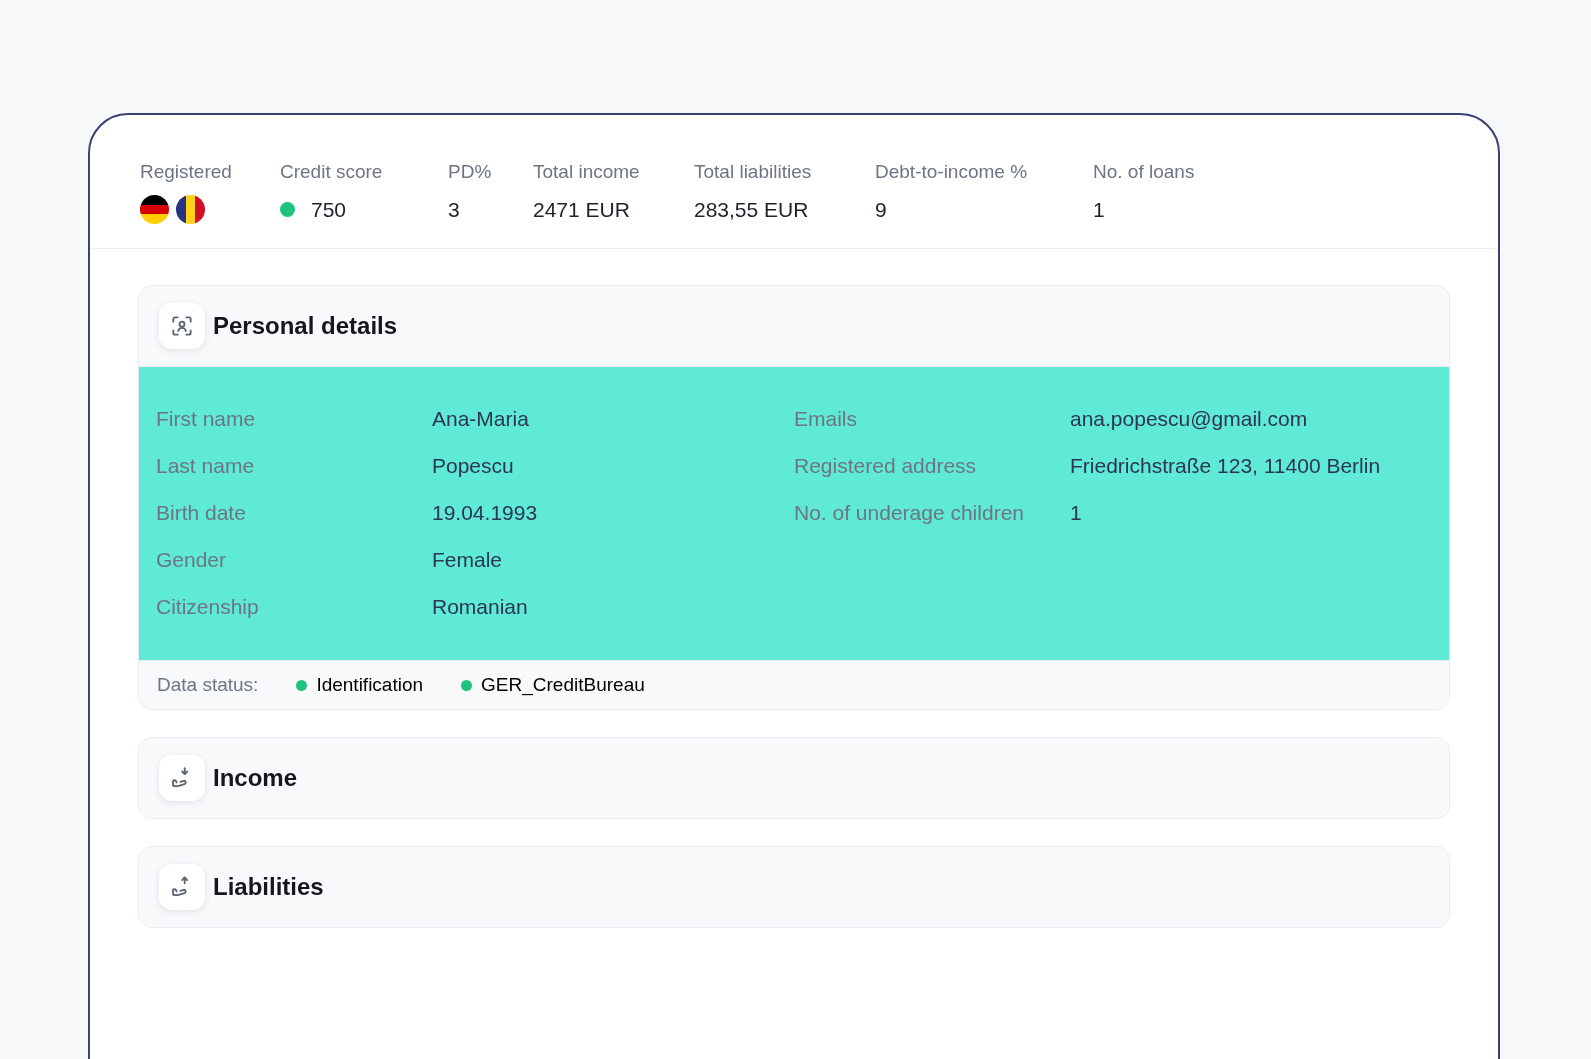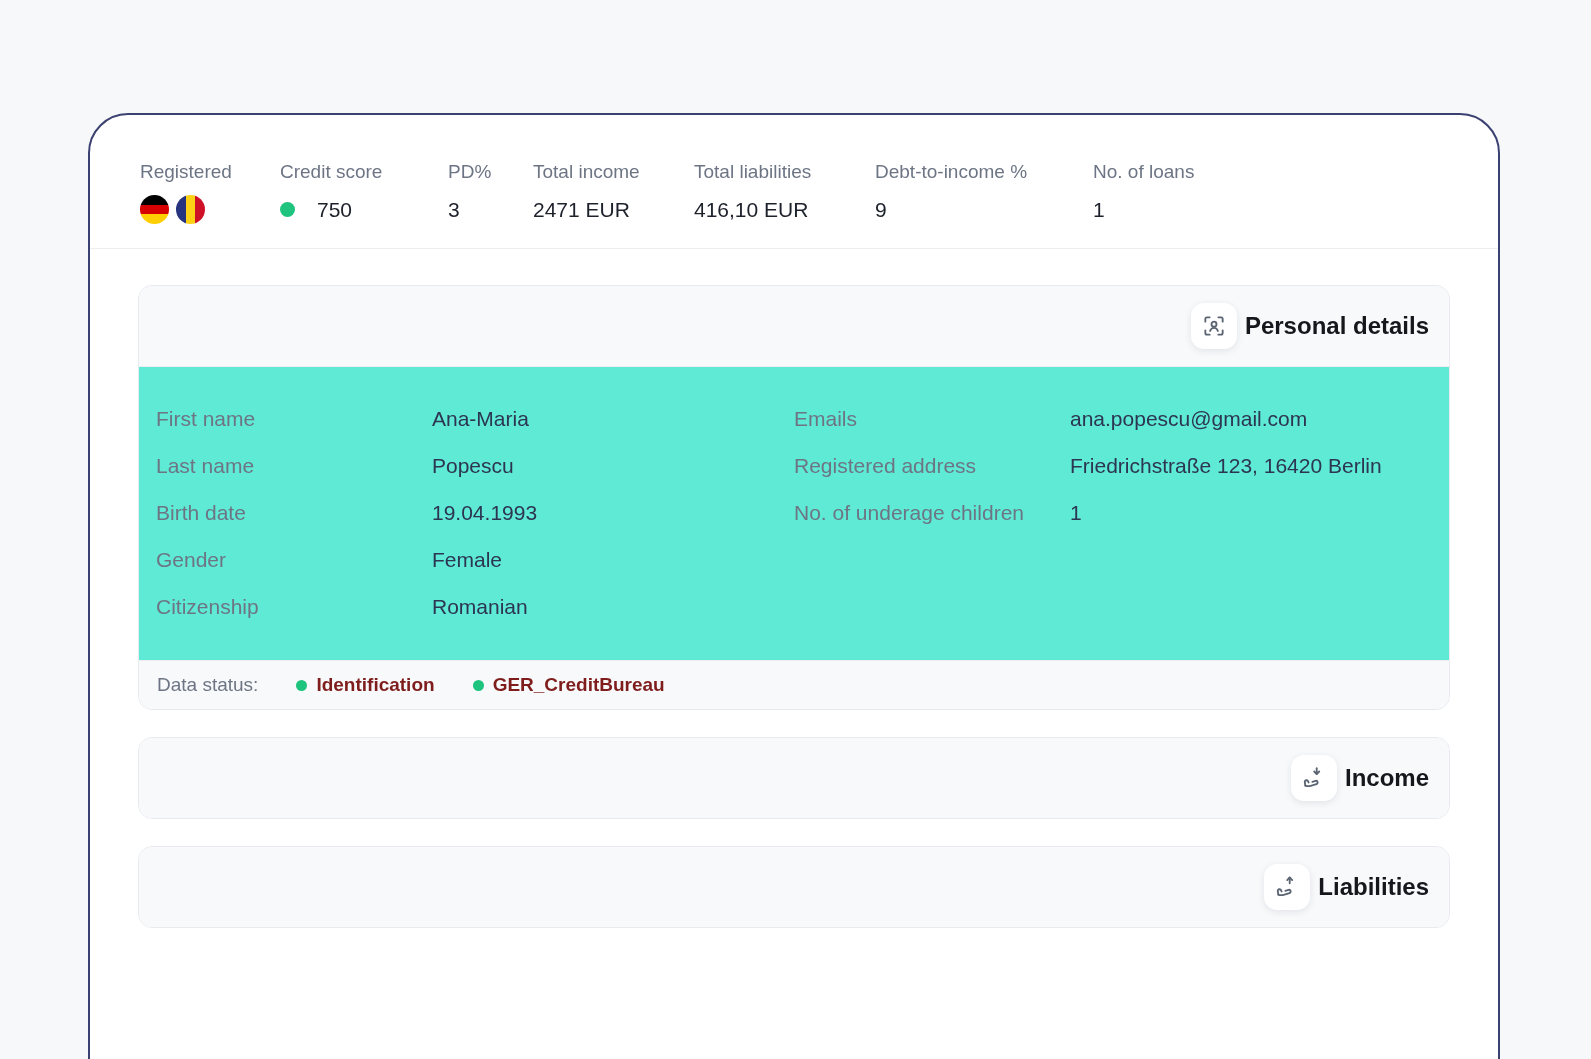--- a/index.html
+++ b/index.html
@@ -21,52 +21,52 @@
   .btn-download{ background:#ffffff; color:#16181d; border:1px solid #e3e5ea;
         padding:0 36px; margin-right:26px; box-shadow:0 1px 3px rgba(20,25,40,.05); }
   .btn-upgrade{ background:#3b4170; color:#ffffff; padding:0 38px; }
 
   
   .stats{ display:flex; padding:46px 48px 0 50px; border-bottom:1px solid #eceef2;
           padding-bottom:24px; }
   .stat{ display:flex; flex-direction:column; }
   .stat-label{ font-size:19px; color:#6d7585; margin-bottom:12px; }
   .stat-value{ font-size:21px; color:#1d212b; display:flex; align-items:center;
-               gap:22px; min-height:29px; }
+               gap:16px; min-height:29px; }
   .dot{ width:15px; height:15px; border-radius:50%; background:#1ec37d; flex:0 0 auto; }
   .flags{ display:flex; gap:7px; }
   .flag{ width:29px; height:29px; border-radius:50%; }
   .flag-de{ background:linear-gradient(#000 0 33.4%, #d60000 33.4% 66.7%, #ffce00 66.7% 100%); }
   .flag-ro{ background:linear-gradient(90deg,#26337f 0 33.4%, #fcd116 33.4% 66.7%, #ce1126 66.7% 100%); }
   .w-countries{width:140px}.w-credit{width:168px}.w-pd{width:85px}
   .w-income{width:161px}.w-liab{width:181px}.w-dti{width:218px}
 
   
   .content{ padding:36px 48px 0 48px; }
   .section-card{ border:1px solid #e8eaef; border-radius:14px; background:#f8f9fb;
                  margin-bottom:27px; overflow:hidden; }
   .section-head{ display:flex; align-items:center; gap:8px; padding:17px 20px;
-                 background:#f8f9fb; cursor:pointer;justify-content:flex-end; }
+                 background:#f8f9fb; cursor:pointer; }
   .icon-tile{ width:46px; height:46px; background:#ffffff; border-radius:13px;
               display:flex; align-items:center; justify-content:center;
               box-shadow:0 2px 7px rgba(30,36,60,.10); flex:0 0 auto; }
   .section-title{ font-size:24px; font-weight:700; color:#15171c; }
 
   .pd-body{ background:#5eead4; border-top:1px solid #eceef2; border-bottom:1px solid #eceef2;
             padding:40px 0 18px 17px; display:flex; }
   .pd-col-left{ width:638px; flex:0 0 auto; }
   .pd-col-right{ flex:1; }
   .detail-row{ display:flex; margin-bottom:23px; align-items:baseline; }
   .detail-label{ width:276px; flex:0 0 auto; font-size:21px; color:#6d7585; }
   .detail-value{ font-size:21px; color:#2c3552; }
 
   .pd-foot{ background:#f8f9fb; padding:13px 18px; display:flex; align-items:center;
             gap:38px; }
   .foot-label{ font-size:19px; color:#6d7585; }
-  .foot-item{ display:flex; align-items:center; gap:9px; font-size:19px; color:#7f1d1d;font-weight:bold; }
+  .foot-item{ display:flex; align-items:center; gap:9px; font-size:19px; color:#000000; }
   .dot-sm{ width:11px; height:11px; border-radius:50%; background:#1ec37d; flex:0 0 auto; }
 
   svg.ic{ display:block; }
 </style>
 </head>
 <body>
 
 <div class="outer-card">
 
 
@@ -88,21 +88,21 @@
     <div class="stat w-pd">
       <div class="stat-label">PD%</div>
       <div class="stat-value">3</div>
     </div>
     <div class="stat w-income">
       <div class="stat-label">Total income</div>
       <div class="stat-value">2471 EUR</div>
     </div>
     <div class="stat w-liab">
       <div class="stat-label">Total liabilities</div>
-      <div class="stat-value">416,10 EUR</div>
+      <div class="stat-value">283,55 EUR</div>
     </div>
     <div class="stat w-dti">
       <div class="stat-label">Debt-to-income %</div>
       <div class="stat-value">9</div>
     </div>
     <div class="stat">
       <div class="stat-label">No. of loans</div>
       <div class="stat-value">1</div>
     </div>
   </div>
@@ -148,21 +148,21 @@
           </div>
         </div>
 
         <div class="pd-col-right">
           <div class="detail-row">
             <span class="detail-label">Emails</span>
             <span class="detail-value">ana.popescu@gmail.com</span>
           </div>
           <div class="detail-row">
             <span class="detail-label">Registered address</span>
-            <span class="detail-value">Friedrichstraße 123, 16420 Berlin</span>
+            <span class="detail-value">Friedrichstraße 123, 11400 Berlin</span>
           </div>
           <div class="detail-row">
             <span class="detail-label">No. of underage children</span>
             <span class="detail-value">1</span>
           </div>
         </div>
       </div>
 
       <div class="pd-foot">
         <span class="foot-label">Data status:</span>

